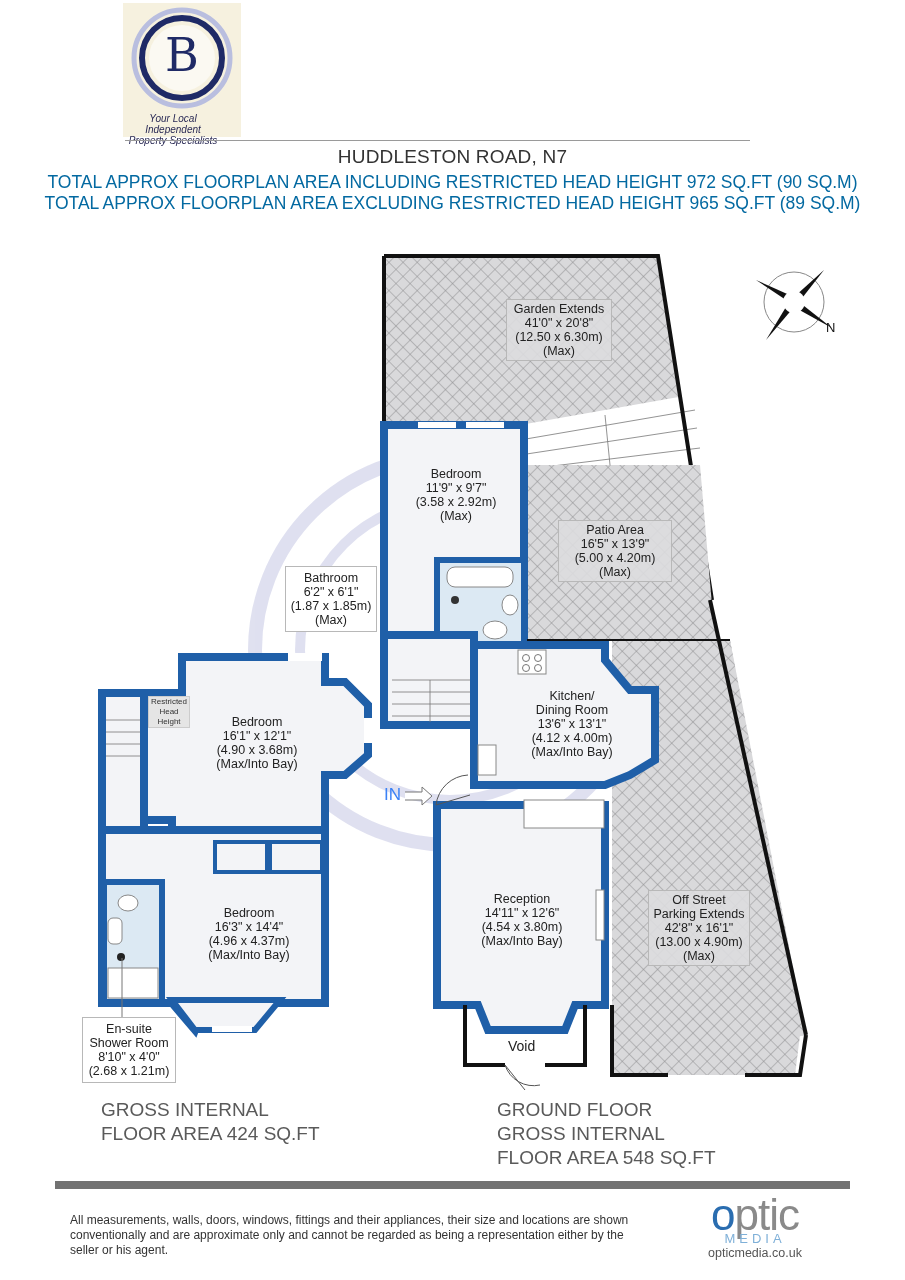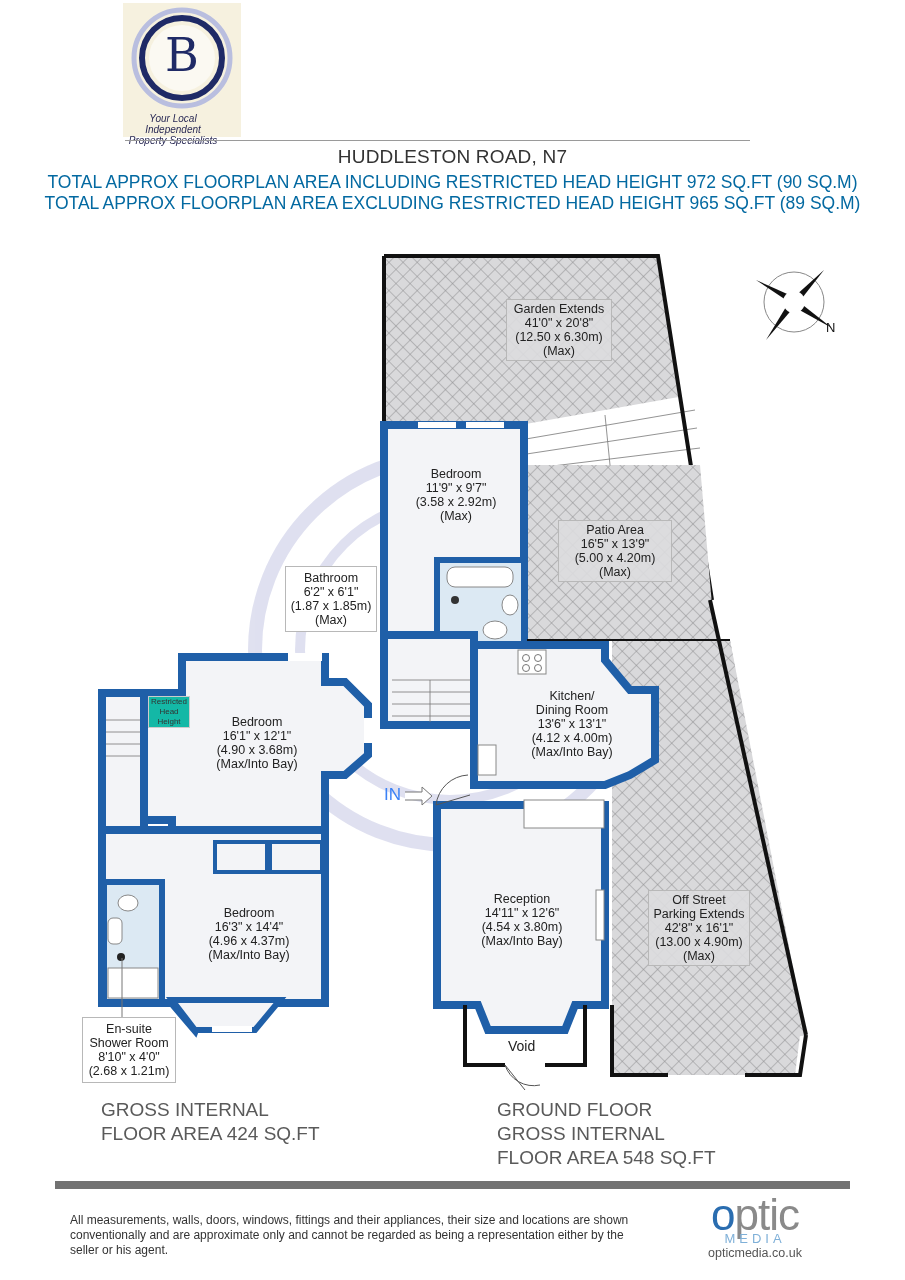--- a/index.html
+++ b/index.html
@@ -20,21 +20,21 @@
   #bottom-bar { left:55px; top:1181px; width:795px; height:8px; background:#727272; }
   #disclaimer { left:70px; top:1213px; width:560px; font-size:12px; line-height:15px; color:#333; }
   #optic { left:700px; top:1195px; width:110px; text-align:center; }
   #optic-word { font-size:44px; line-height:40px; color:#8a8a8a; letter-spacing:-1px; }
   #optic-o { color:#2a6db0; }
   #optic-media { font-size:13px; color:#7fb0d8; letter-spacing:4px; margin-top:-4px; }
   #optic-url { font-size:12.5px; color:#555; }
   #in-label { left:384px; top:785px; font-size:17px; color:#3b82f6; }
   #void-label { left:508px; top:1038px; font-size:14px; color:#222; }
   #north-label { left:826px; top:320px; font-size:13px; color:#111; }
-  #rhh { left:148px; top:696px; width:40px; font-size:8px; line-height:10px; text-align:center; color:#333; background:#14b8a6; border:1px solid #ccc;}
+  #rhh { left:148px; top:696px; width:40px; font-size:8px; line-height:10px; text-align:center; color:#333; background:#e5e5e5; border:1px solid #ccc;}
 </style>
 </head>
 <body>
 
 <div class="abs" id="logo-box">
   <svg width="118" height="110" viewBox="0 0 118 110">
     <circle cx="59" cy="55" r="48" fill="none" stroke="#b9bedf" stroke-width="5"></circle>
     <circle cx="59" cy="55" r="40" fill="none" stroke="#1f2a66" stroke-width="6"></circle>
     <circle cx="59" cy="55" r="33" fill="#fbf9f2"></circle>
   </svg>

